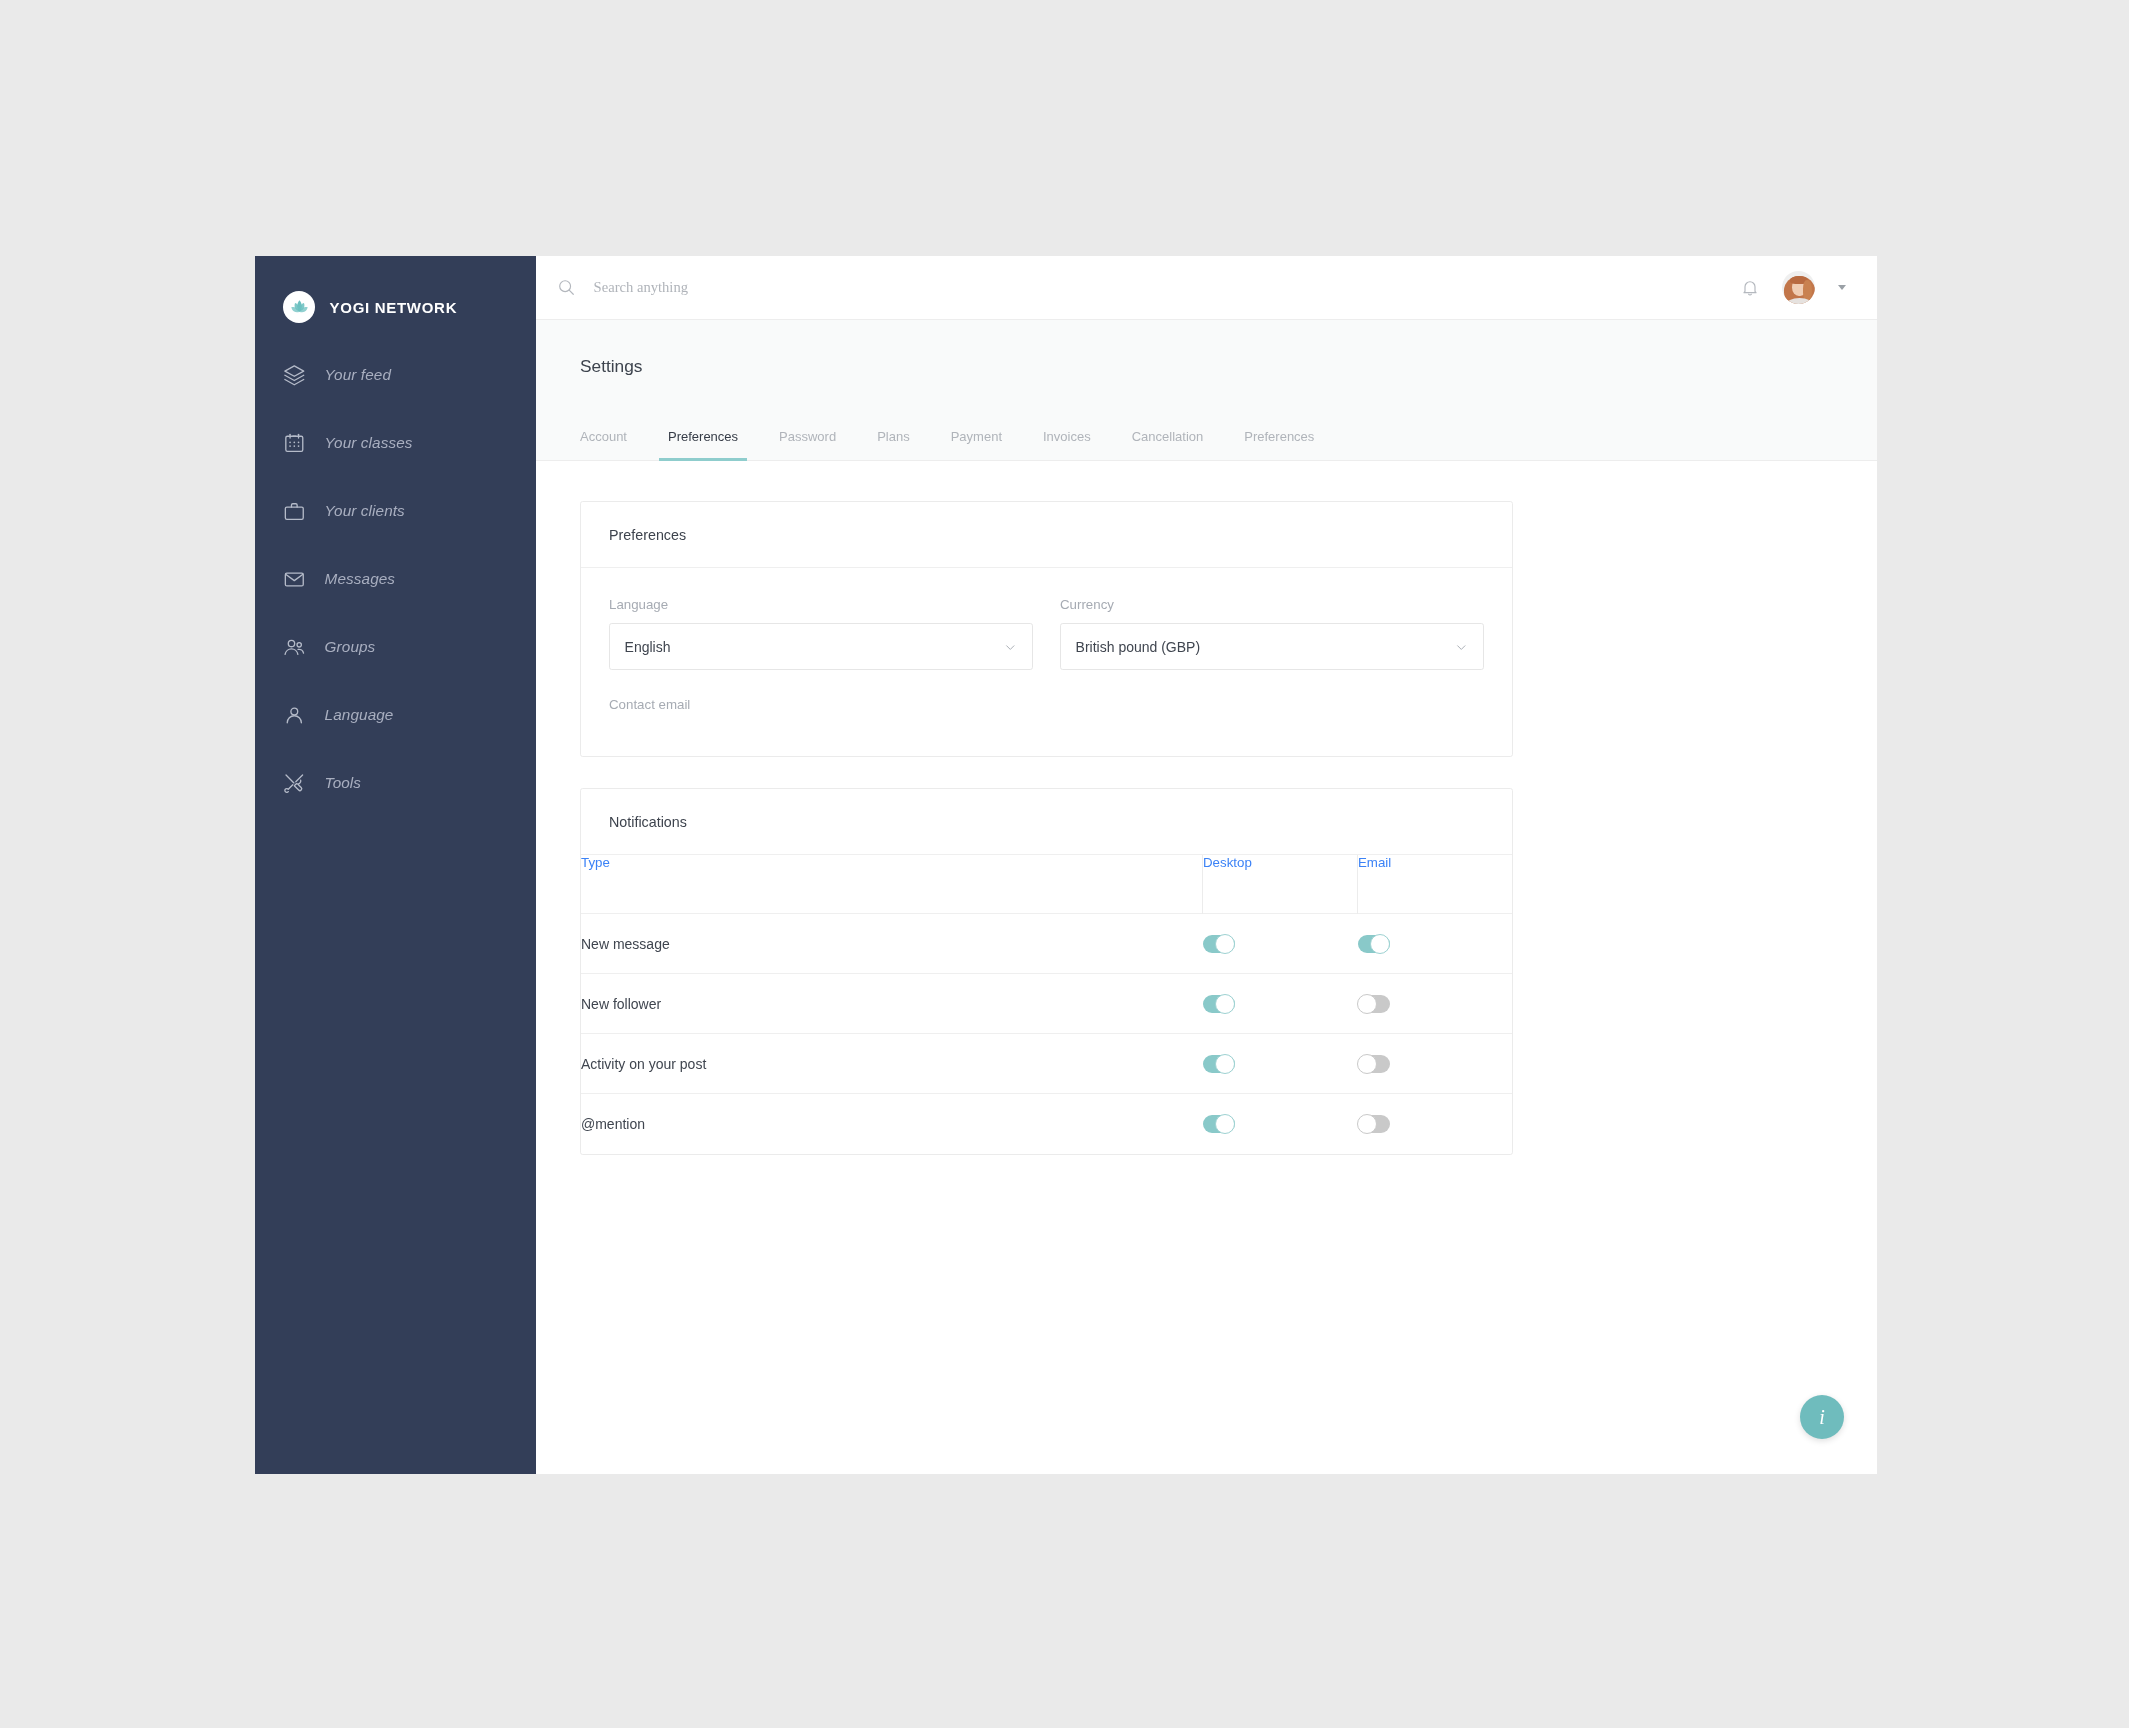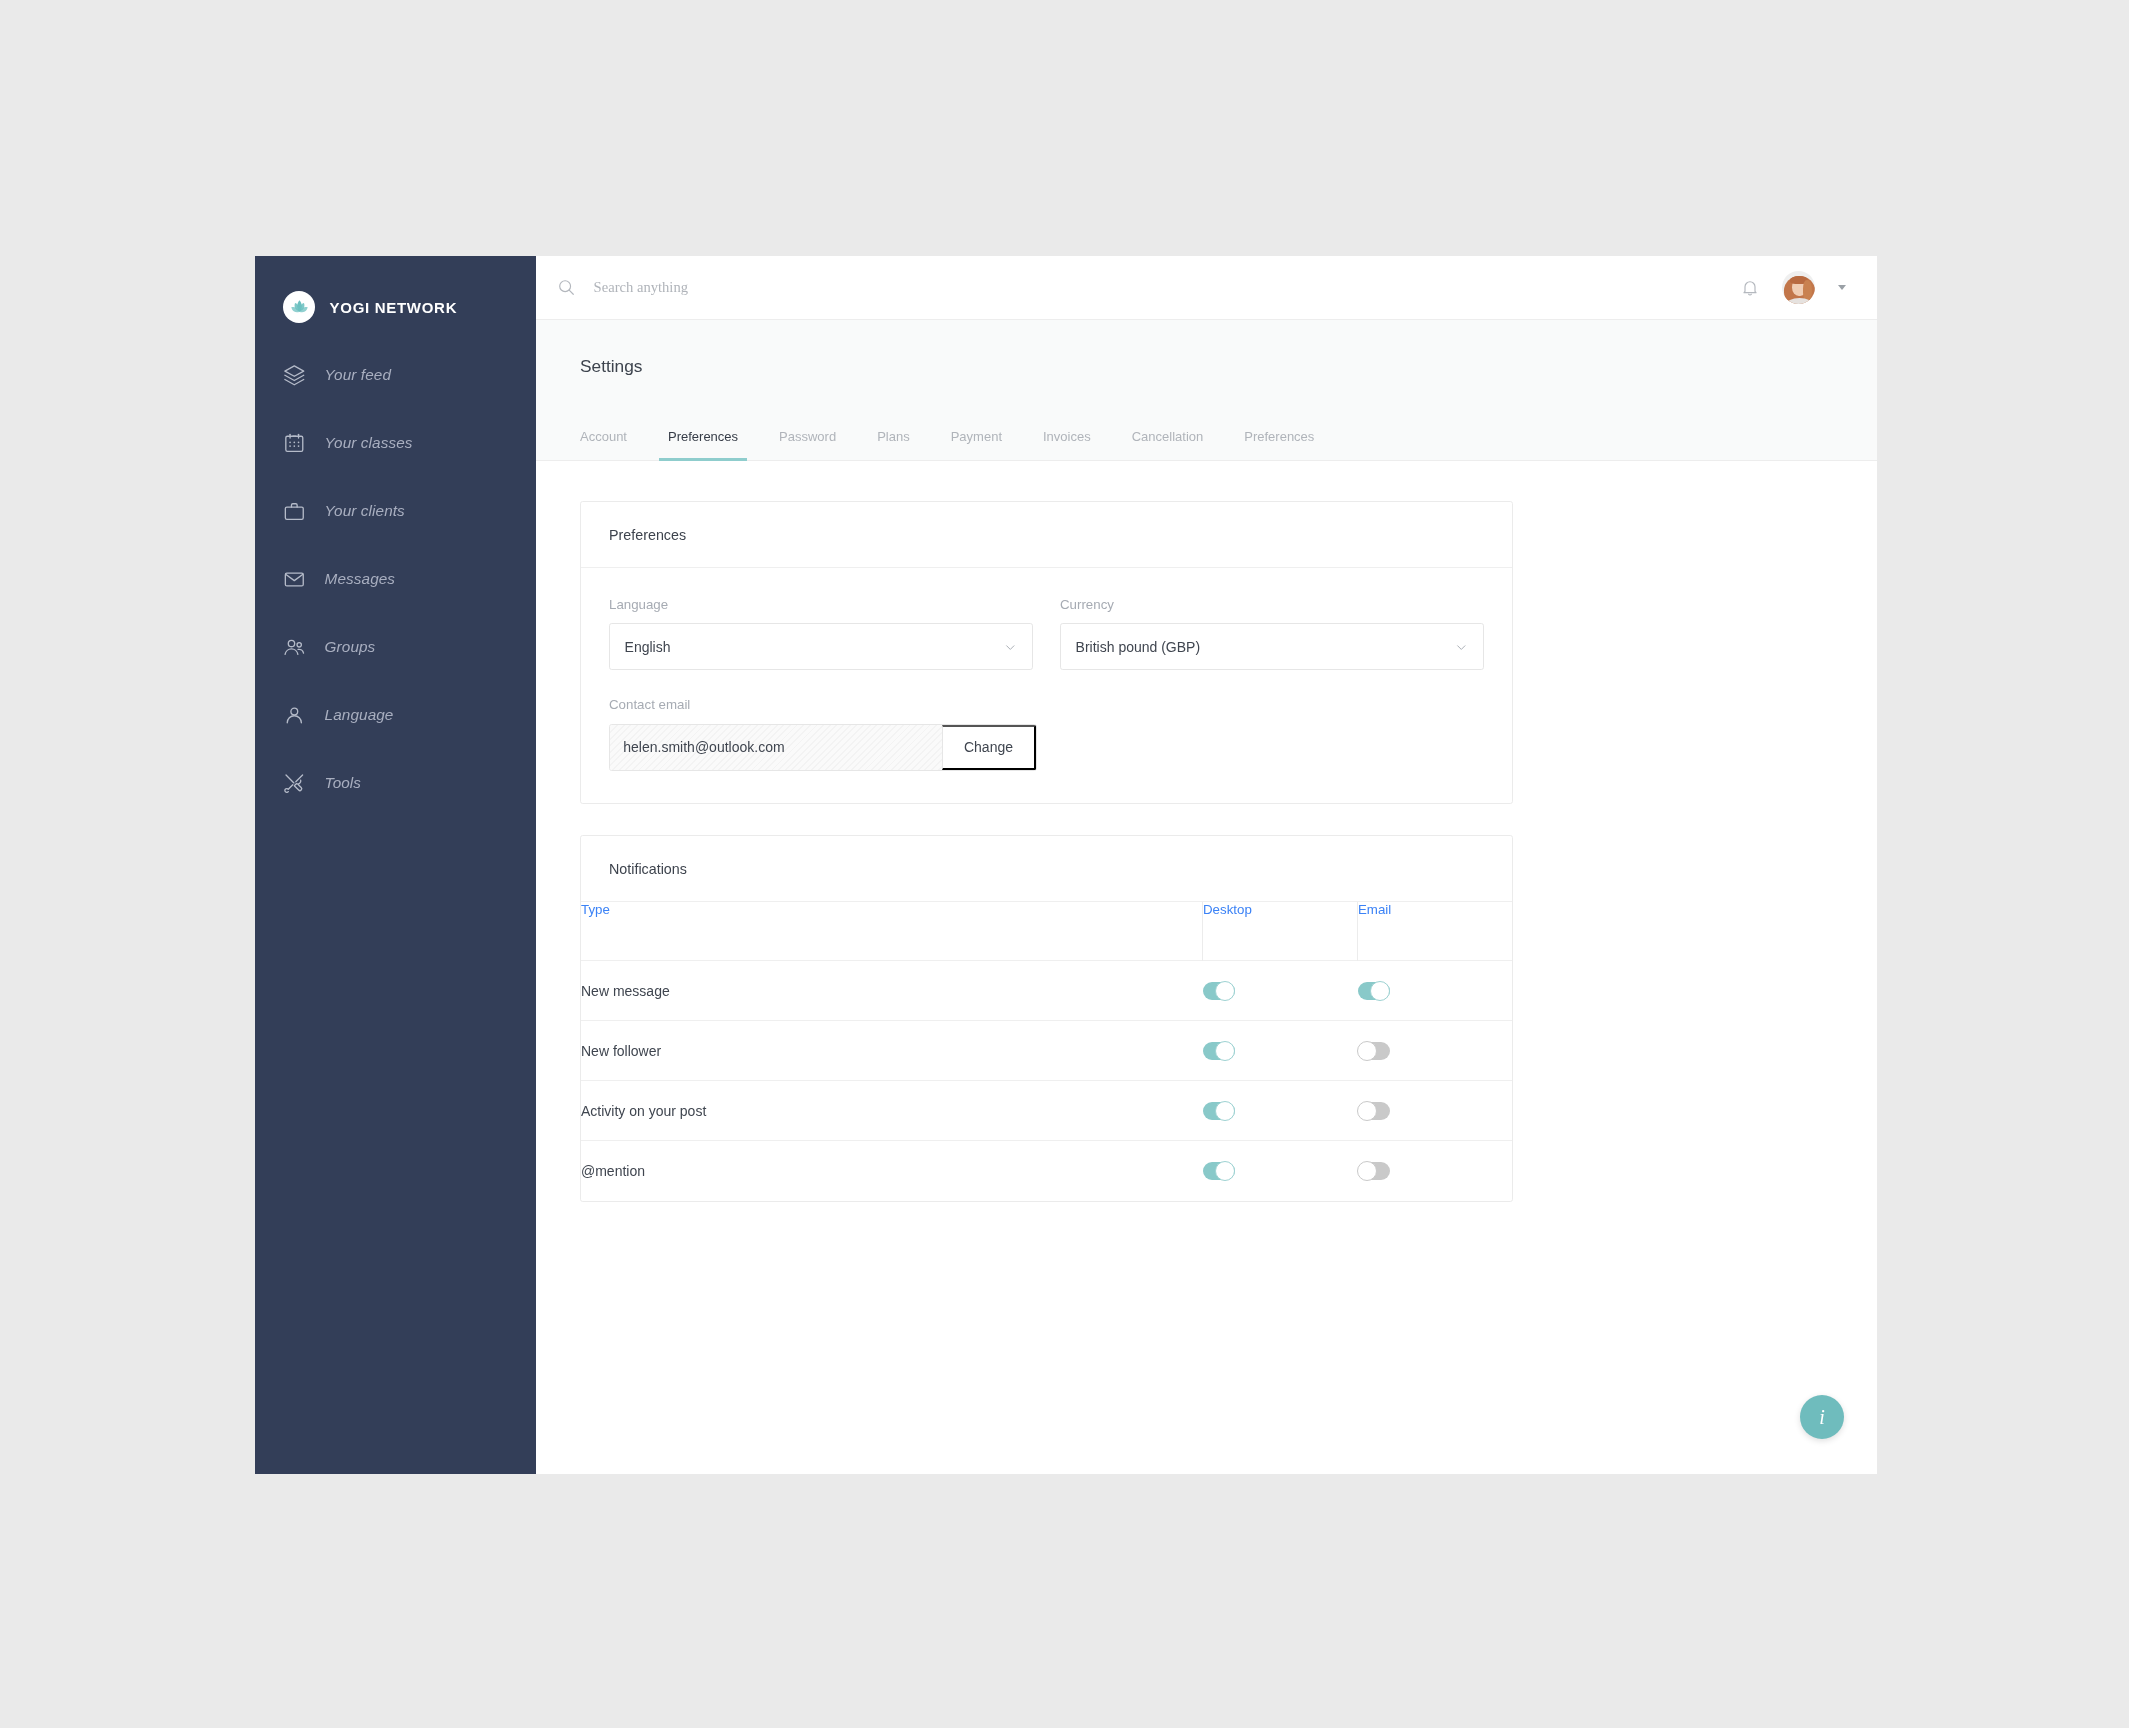--- a/index.html
+++ b/index.html
@@ -436,24 +436,20 @@
                       <polyline points="6 9.5 12 15.5 18 9.5"></polyline>
                     </svg>
                 </span>
               </div>
             </div>
 
           </div>
 
           <div class="email-block">
             <div class="field-label">Contact email</div>
-            <div class="email-row">
-              <div class="email-value">helen.smith@outlook.com</div>
-              <button class="change-btn">Change</button>
-            </div>
           </div>
 
         </div>
       </div>
 
       <div class="card notif">
         <div class="card-head">Notifications</div>
 
         <table class="ntable">
           <thead>

